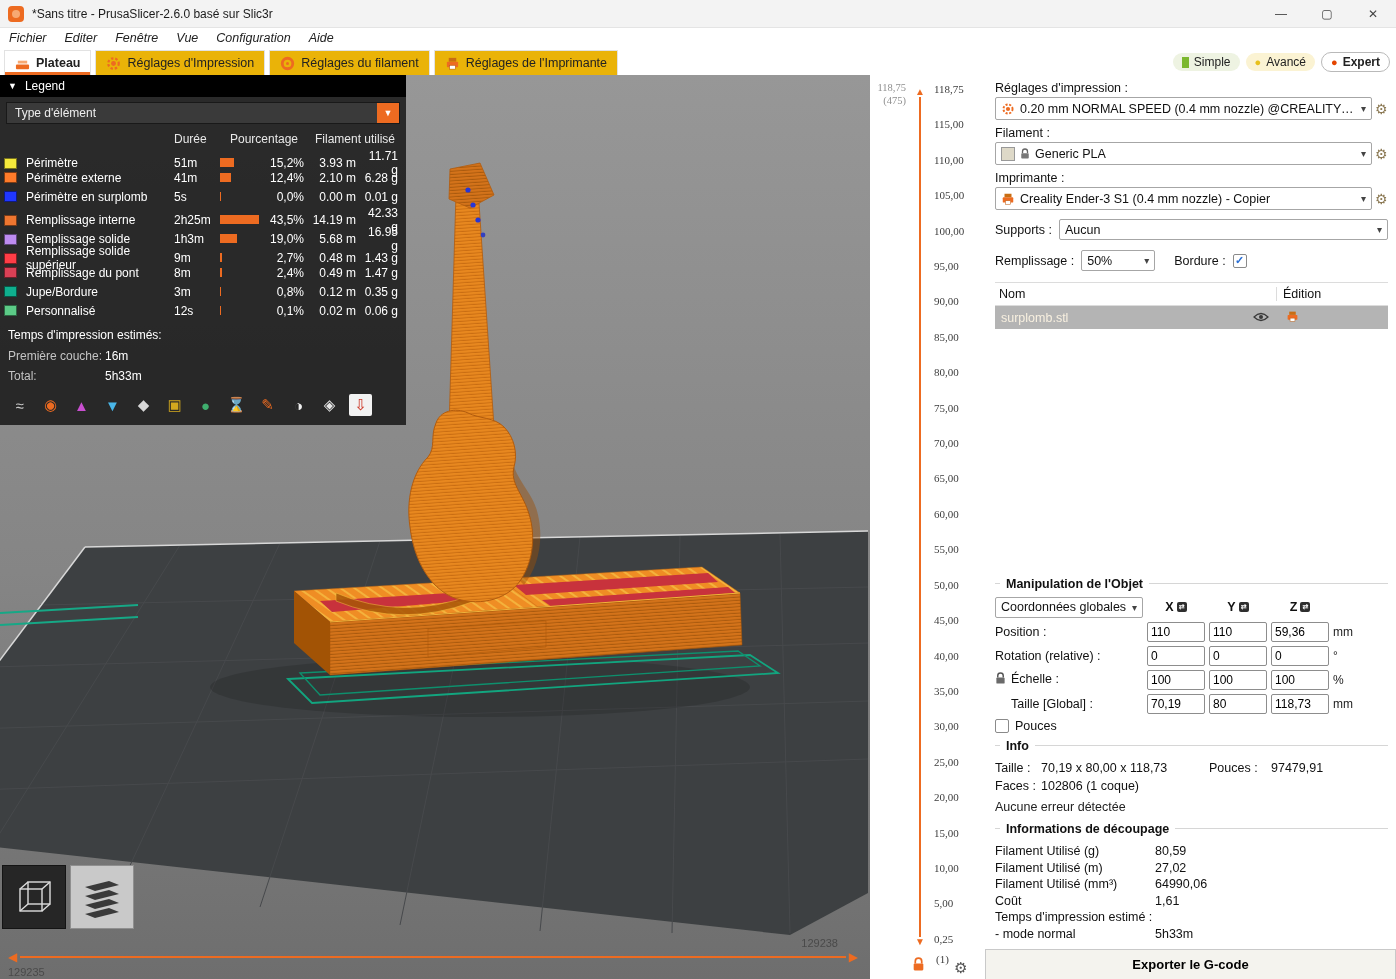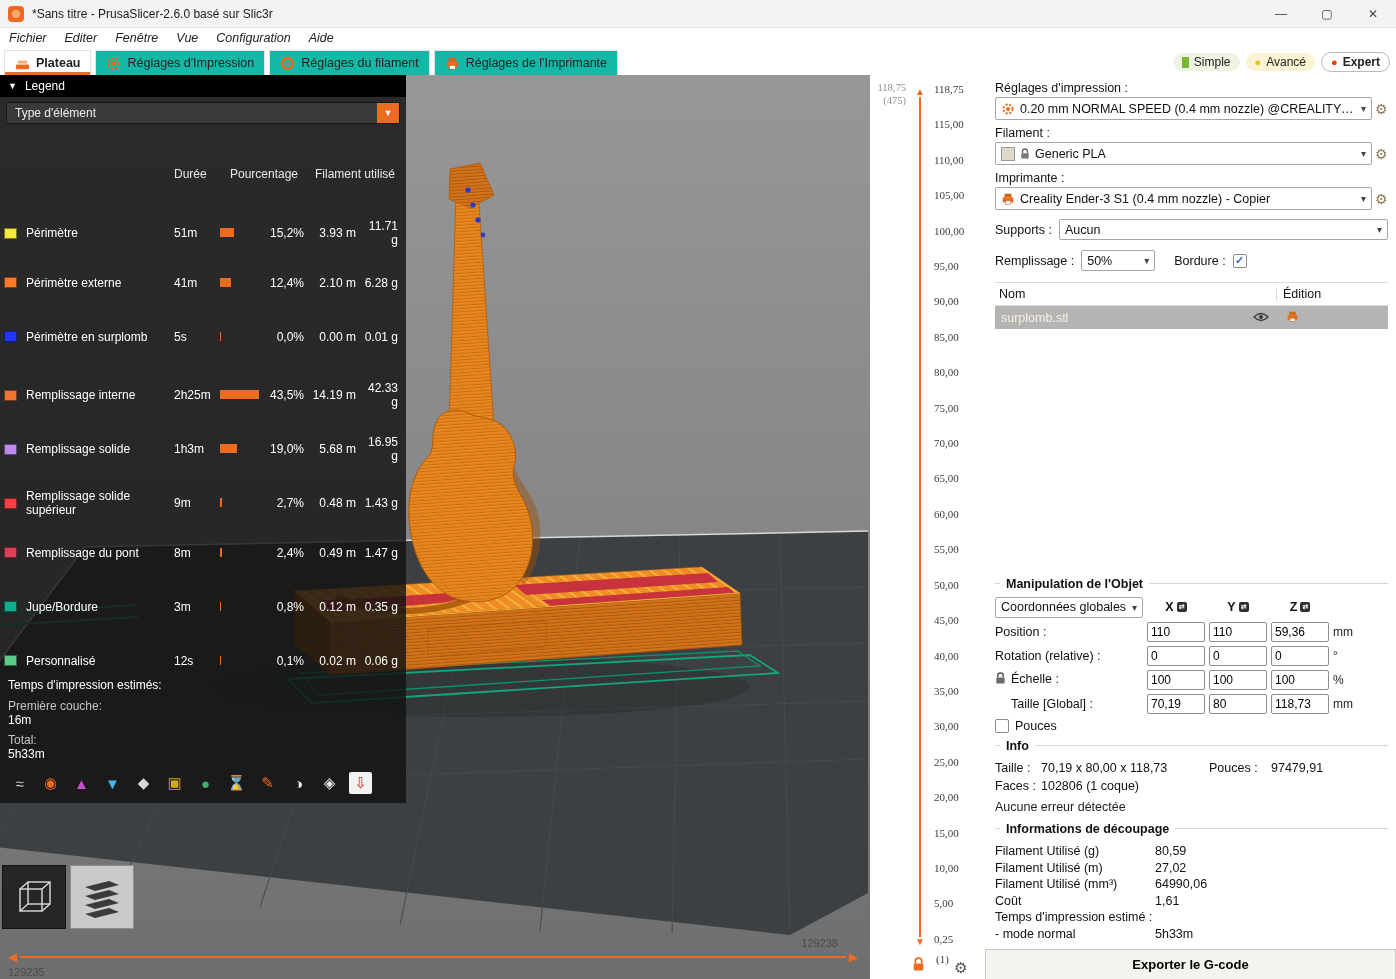--- a/index.html
+++ b/index.html
@@ -6,52 +6,52 @@
   html,body { width:1396px; height:979px; overflow:hidden; font-family:"Liberation Sans",sans-serif; background:#fff; position:relative; }
   .titlebar { position:absolute; top:0; left:0; right:0; height:28px; background:#f3f3f3; display:flex; align-items:center; font-size:12px; color:#1a1a1a; border-bottom:1px solid #e4e4e4; }
   .app-icon { width:16px; height:16px; border-radius:4px; background:#ED6B21; margin:0 8px; position:relative; }
   .app-icon::after { content:""; position:absolute; left:4px; top:4px; width:8px; height:8px; border-radius:50%; background:#f7a973; }
   .win-controls { margin-left:auto; display:flex; }
   .win-btn { width:46px; height:28px; display:flex; align-items:center; justify-content:center; color:#444; font-size:12px; }
   .menubar { position:absolute; top:28px; left:0; right:0; height:21px; background:#fff; display:flex; align-items:center; font-size:12.5px; color:#222;font-style:italic; }
   .menu-items { display:flex; }
   .menu-item { padding:0 9px; line-height:21px; }
   .tabbar { position:absolute; top:49px; left:0; right:0; height:26px; background:#fff; display:flex; align-items:flex-end; }
-  .tab { display:inline-flex; align-items:center; gap:6px; height:25px; margin-left:4px; padding:0 10px; border:1px solid #e2e2e2; border-bottom:none; background:#14b8a6; font-size:12.5px; color:#222; position:relative; }
+  .tab { display:inline-flex; align-items:center; gap:6px; height:25px; margin-left:4px; padding:0 10px; border:1px solid #e2e2e2; border-bottom:none; background:#eab308; font-size:12.5px; color:#222; position:relative; }
   .tab.active { background:#fff; font-weight:bold; }
   .tab.active::after { content:""; position:absolute; left:0; right:0; bottom:0; height:3px; background:#ED6B21; }
   .tab svg { display:block; }
   .modes { margin-left:auto; display:flex; align-items:center; gap:6px; padding-right:6px; height:100%; }
   .mode { display:inline-flex; align-items:center; gap:5px; font-size:12px; padding:2px 9px; border-radius:11px; color:#222; }
   .mode .dot { font-size:11px; line-height:1; }
   .mode-simple { background:#eef3e2; }
   .mode-avance { background:#fbf3d3; }
   .mode-expert { background:#fff; border:1px solid #b9b9b9; font-weight:bold; }
   
   .viewport { position:absolute; top:75px; left:0; width:870px; bottom:0; background:#858585; overflow:hidden; }
   .viewport svg.scene { position:absolute; inset:0; }
   
   .legend { position:absolute; top:0; left:0; width:406px; background:rgba(18,18,18,0.82); color:#fff; font-size:12px; }
   .lg-head { height:22px; background:#000; display:flex; align-items:center; gap:8px; padding:0 8px; font-size:12px; }
   .lg-head .tri { font-size:9px; color:#fff; }
   .lg-combo-row { padding:5px 6px; }
   .lg-combo { height:22px; background:#3a3a3a; border:1px solid #191919; display:flex; align-items:center; color:#eee; }
   .lg-combo .txt { padding:0 8px; flex:1; }
   .lg-combo .btn { width:22px; height:20px; background:#ED6B21; color:#fff; display:flex; align-items:center; justify-content:center; font-size:9px; }
-  .lg-grid { display:grid; grid-template-columns:22px 148px 46px 42px 46px 52px 42px; align-items:center; padding-left:4px;margin-top:35px; }
+  .lg-grid { display:grid; grid-template-columns:22px 148px 46px 42px 46px 52px 42px; align-items:center; padding-left:4px; }
   .lg-colhead { height:20px; font-size:12px; color:#e8e8e8; }
   .lg-colhead .c3 { grid-column:3; }
   .lg-colhead .c45 { grid-column:4/6; text-align:center; }
   .lg-colhead .c67 { grid-column:6/8; text-align:center; }
   .lg-row { height:19px; }
   .sw { width:13px; height:11px; border:1px solid rgba(0,0,0,.5); }
   .lg-bar { height:9px; background:#ED6B21; }
   .tr { text-align:right; padding-right:4px; }
   .lg-est-title { padding:8px 8px 4px; color:#fff; }
-  .lg-est-row { display:flex; padding:3px 8px;flex-direction:column; }
+  .lg-est-row { display:flex; padding:3px 8px; }
   .lg-est-row .lbl { width:97px; color:#c4c4c4; }
   .lg-icons { display:flex; gap:8px; padding:8px 8px 9px; align-items:center; }
   .lg-ico { width:23px; height:22px; display:flex; align-items:center; justify-content:center; font-size:15px; }
   .lg-ico.boxed { background:#f2f2f2; border-radius:2px; }
   
   .thumbs { position:absolute; left:2px; bottom:50px; display:flex; gap:4px; }
   .thumb { width:64px; height:64px; background:#262626; border:1px solid #141414; display:flex; align-items:center; justify-content:center; }
   .thumb.sel { background:#c9c9c9; border:1px solid #8f8f8f; }
   
   .hslider { position:absolute; left:8px; right:12px; bottom:16px; display:flex; align-items:center; color:#ED6B21; }

